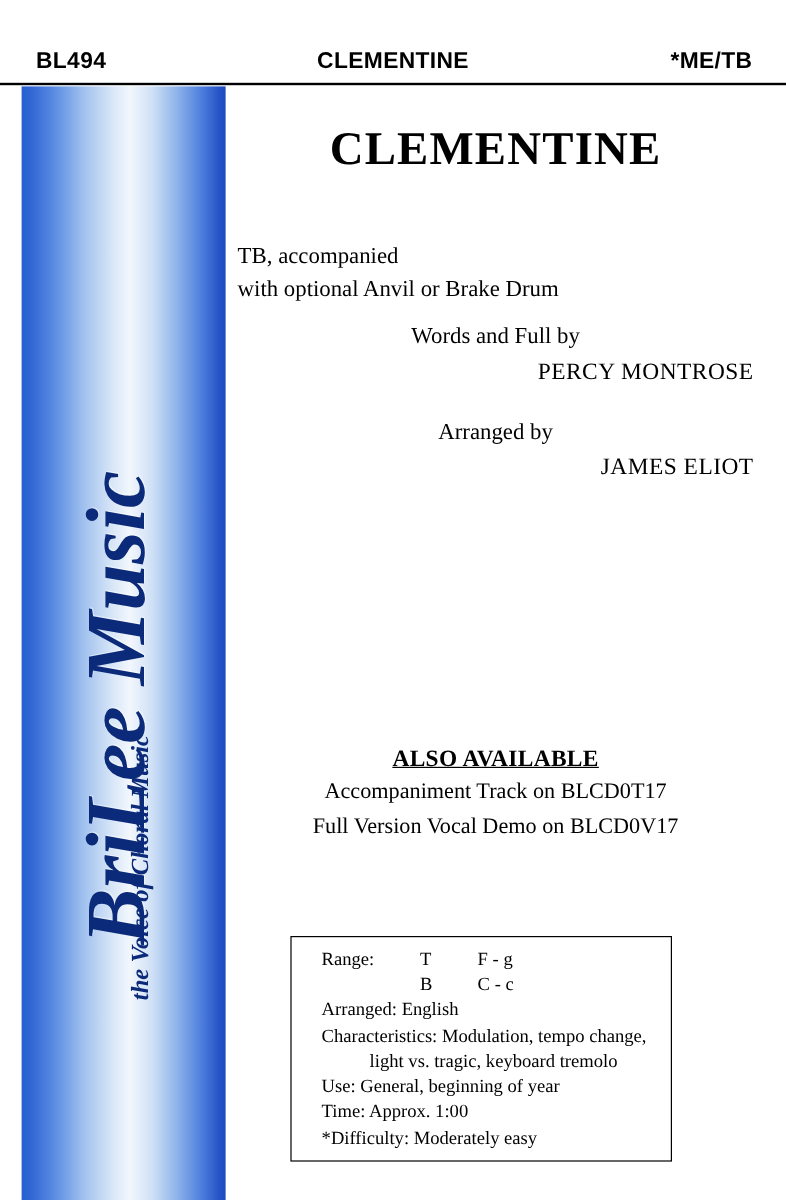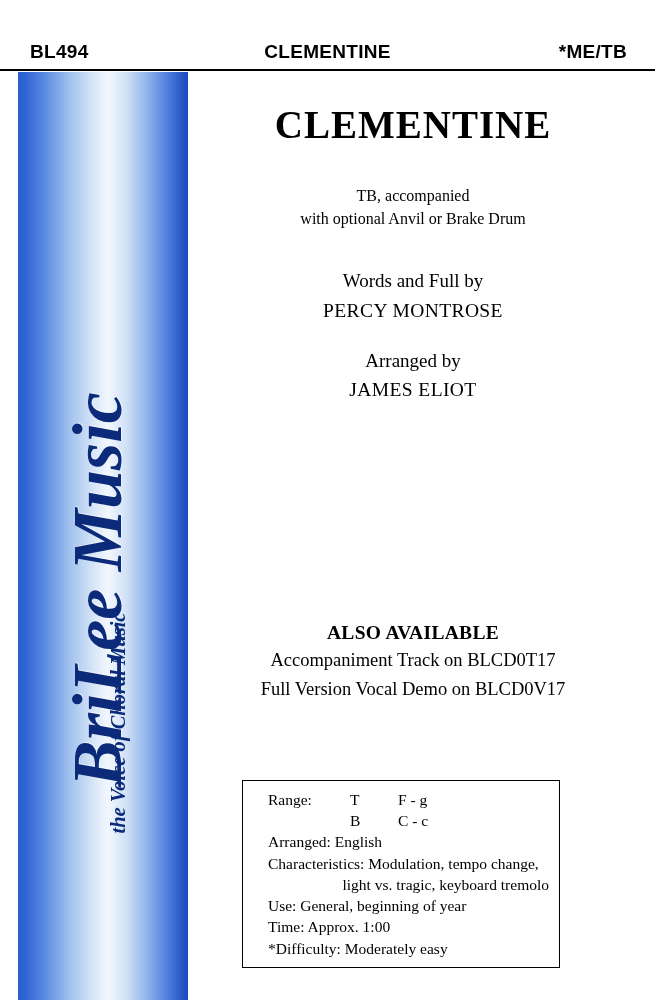--- a/index.html
+++ b/index.html
@@ -138,55 +138,56 @@
     text-align: center;
     font-family: "Liberation Serif", serif;
     font-weight: bold;
     font-size: 39px;
     letter-spacing: 1px;
   }
 
   .voicing-block {
     position: absolute;
     left: 0;
-    top: 112px;
-    width: 430px;
-    text-align: center;
-    font-size: 16px;
+    top: 128px;
+    width: 430px;
+    font-size: 19px;
     line-height: 1.45;
   }
 
   .credits {
     position: absolute;
     left: 0;
     top: 195px;
     width: 430px;
     text-align: center;
     font-size: 19px;
     line-height: 1.5;
   }
   .credits .small-caps {
     font-variant: small-caps;
     font-size: 19.5px;
     letter-spacing: 0.4px;
+    text-align: right;
   }
   .credits .grp {
     margin-bottom: 22px;
   }
 
   .also {
     position: absolute;
     left: 0;
     top: 550px;
     width: 430px;
     text-align: center;
   }
   .also-head {
     font-weight: bold;
     font-size: 19.5px;
+    text-decoration: underline;
     letter-spacing: 0.3px;
   }
   .also-line {
     font-size: 18.5px;
     line-height: 1.35;
     margin-top: 4px;
   }
 
   
   .infobox {
@@ -207,21 +208,20 @@
     width: 82px;
   }
   .range-part {
     width: 48px;
   }
   .range-val {
     flex: 1;
   }
   .indent {
     padding-left: 40px;
-    text-align: right;
   }
 </style>
 </head>
 <body>
 
 <div class="header">
   <span class="cat">BL494</span>
   <span class="title">CLEMENTINE</span>
   <span class="voicing">*ME/TB</span>
 </div>

